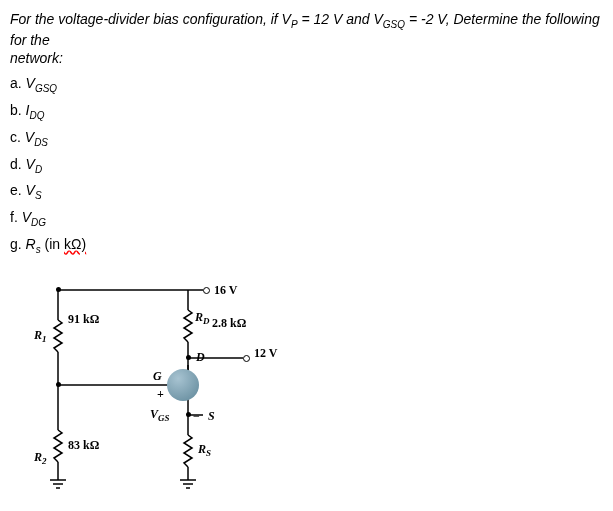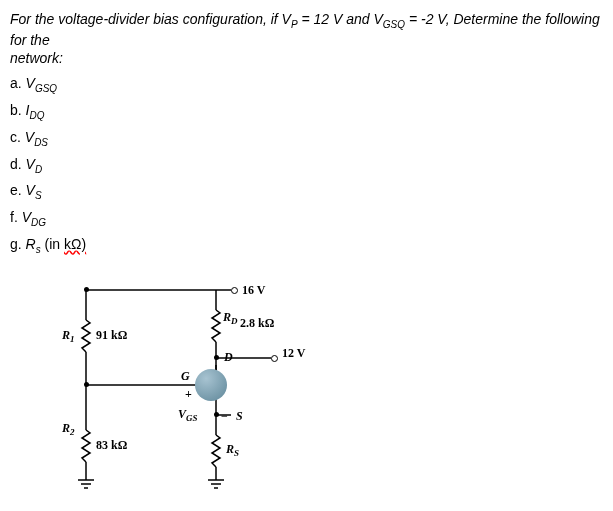--- a/index.html
+++ b/index.html
@@ -28,21 +28,21 @@
   }
   .wavy {
     text-decoration: underline wavy red;
     margin-top: 48px;
   }
   .circuit-container {
     position: relative;
     width: 280px;
     height: 230px;
     margin-top: 15px;
-    margin-left: 46px;
+    margin-left: 18px;
     text-decoration: underline;
   }
   .circuit-container svg {
     position: absolute;
     top: 0;
     left: 0;
   }
   .clabel {
     position: absolute;
     font-family: 'Times New Roman', serif;
@@ -184,23 +184,23 @@
   <div class="clabel" style="left:186px; top:13px;">16 V</div>
 
   <div class="clabel" style="left:167px; top:40px;">
     <span class="ital">R</span><span class="ss">D</span>
   </div>
   <div class="clabel" style="left:184px; top:46px;">2.8 kΩ</div>
 
   <div class="clabel" style="left:6px; top:58px;">
     <span class="ital">R</span><span class="ss">1</span>
   </div>
-  <div class="clabel" style="left:40px; top:58px;">91 kΩ</div>
-
-  <div class="clabel" style="left:6px; top:151px;">
+  <div class="clabel" style="left:40px; top:42px;">91 kΩ</div>
+
+  <div class="clabel" style="left:6px; top:180px;">
     <span class="ital">R</span><span class="ss">2</span>
   </div>
   <div class="clabel" style="left:40px; top:168px;">83 kΩ</div>
 
   <div class="clabel" style="left:170px; top:172px;">
     <span class="ital">R</span><span class="ss">S</span>
   </div>
 
   <div class="clabel ital" style="left:168px; top:80px;">D</div>
   <div class="clabel ital" style="left:125px; top:99px;">G</div>

